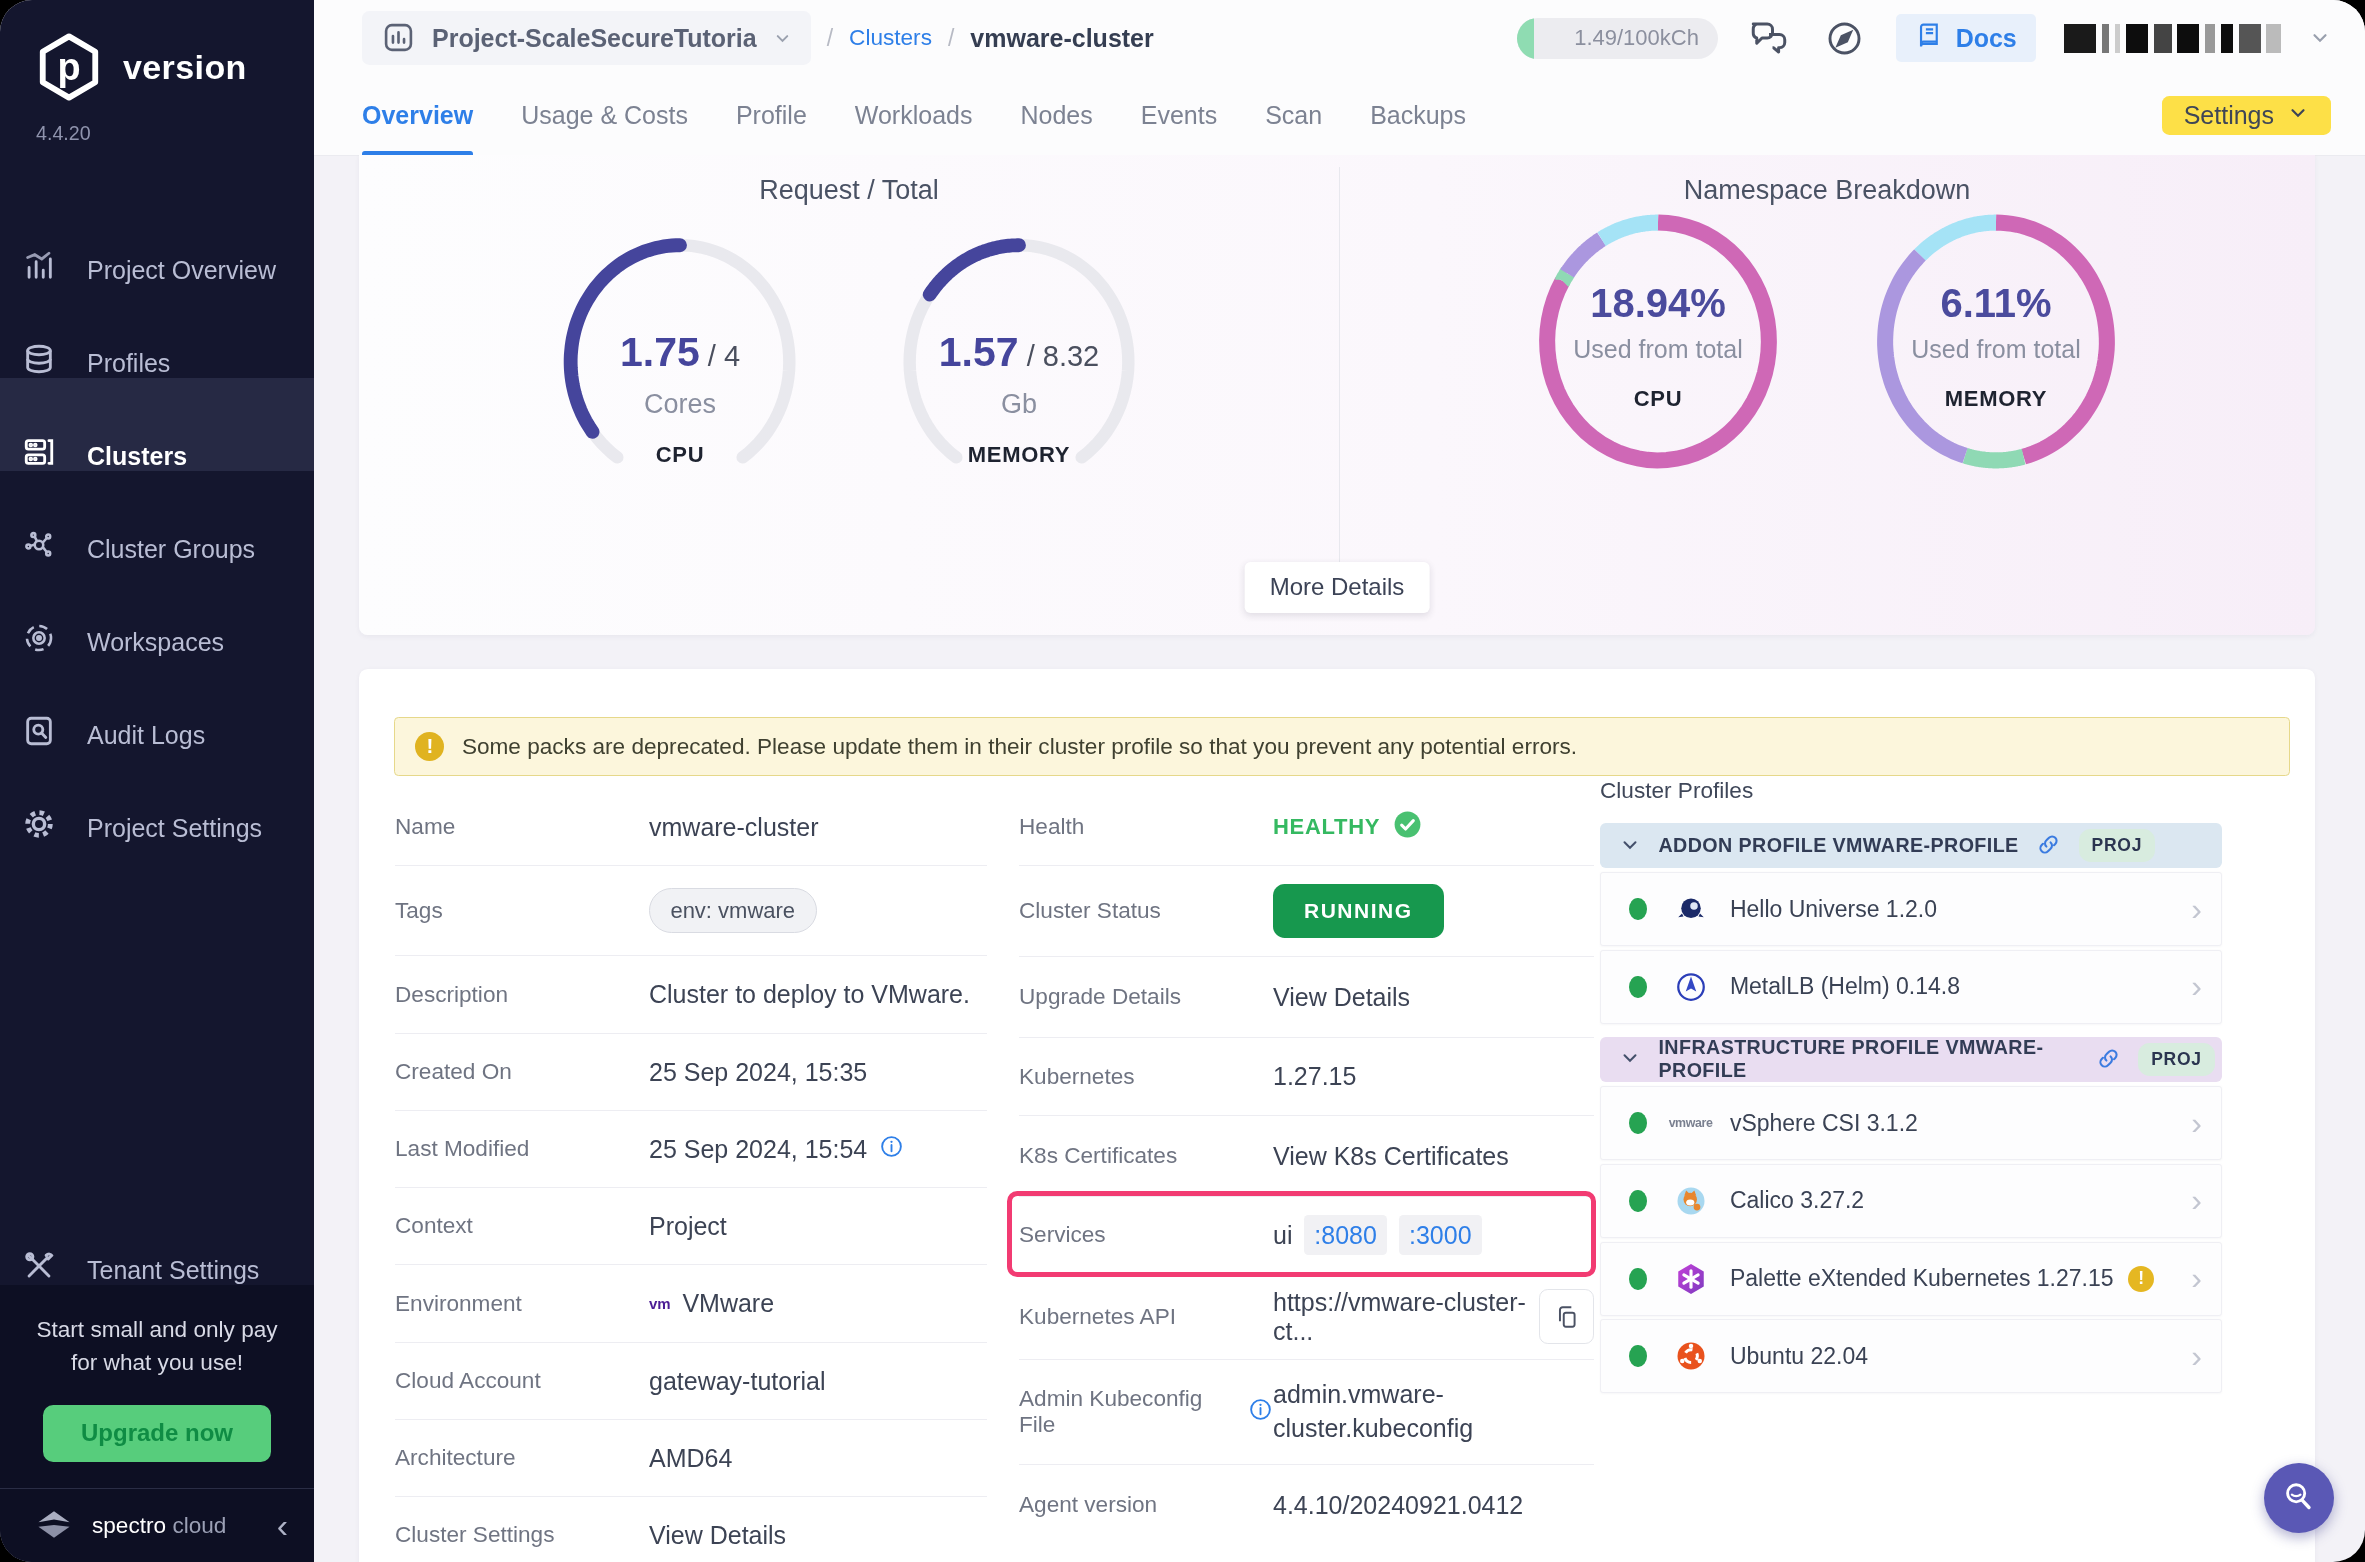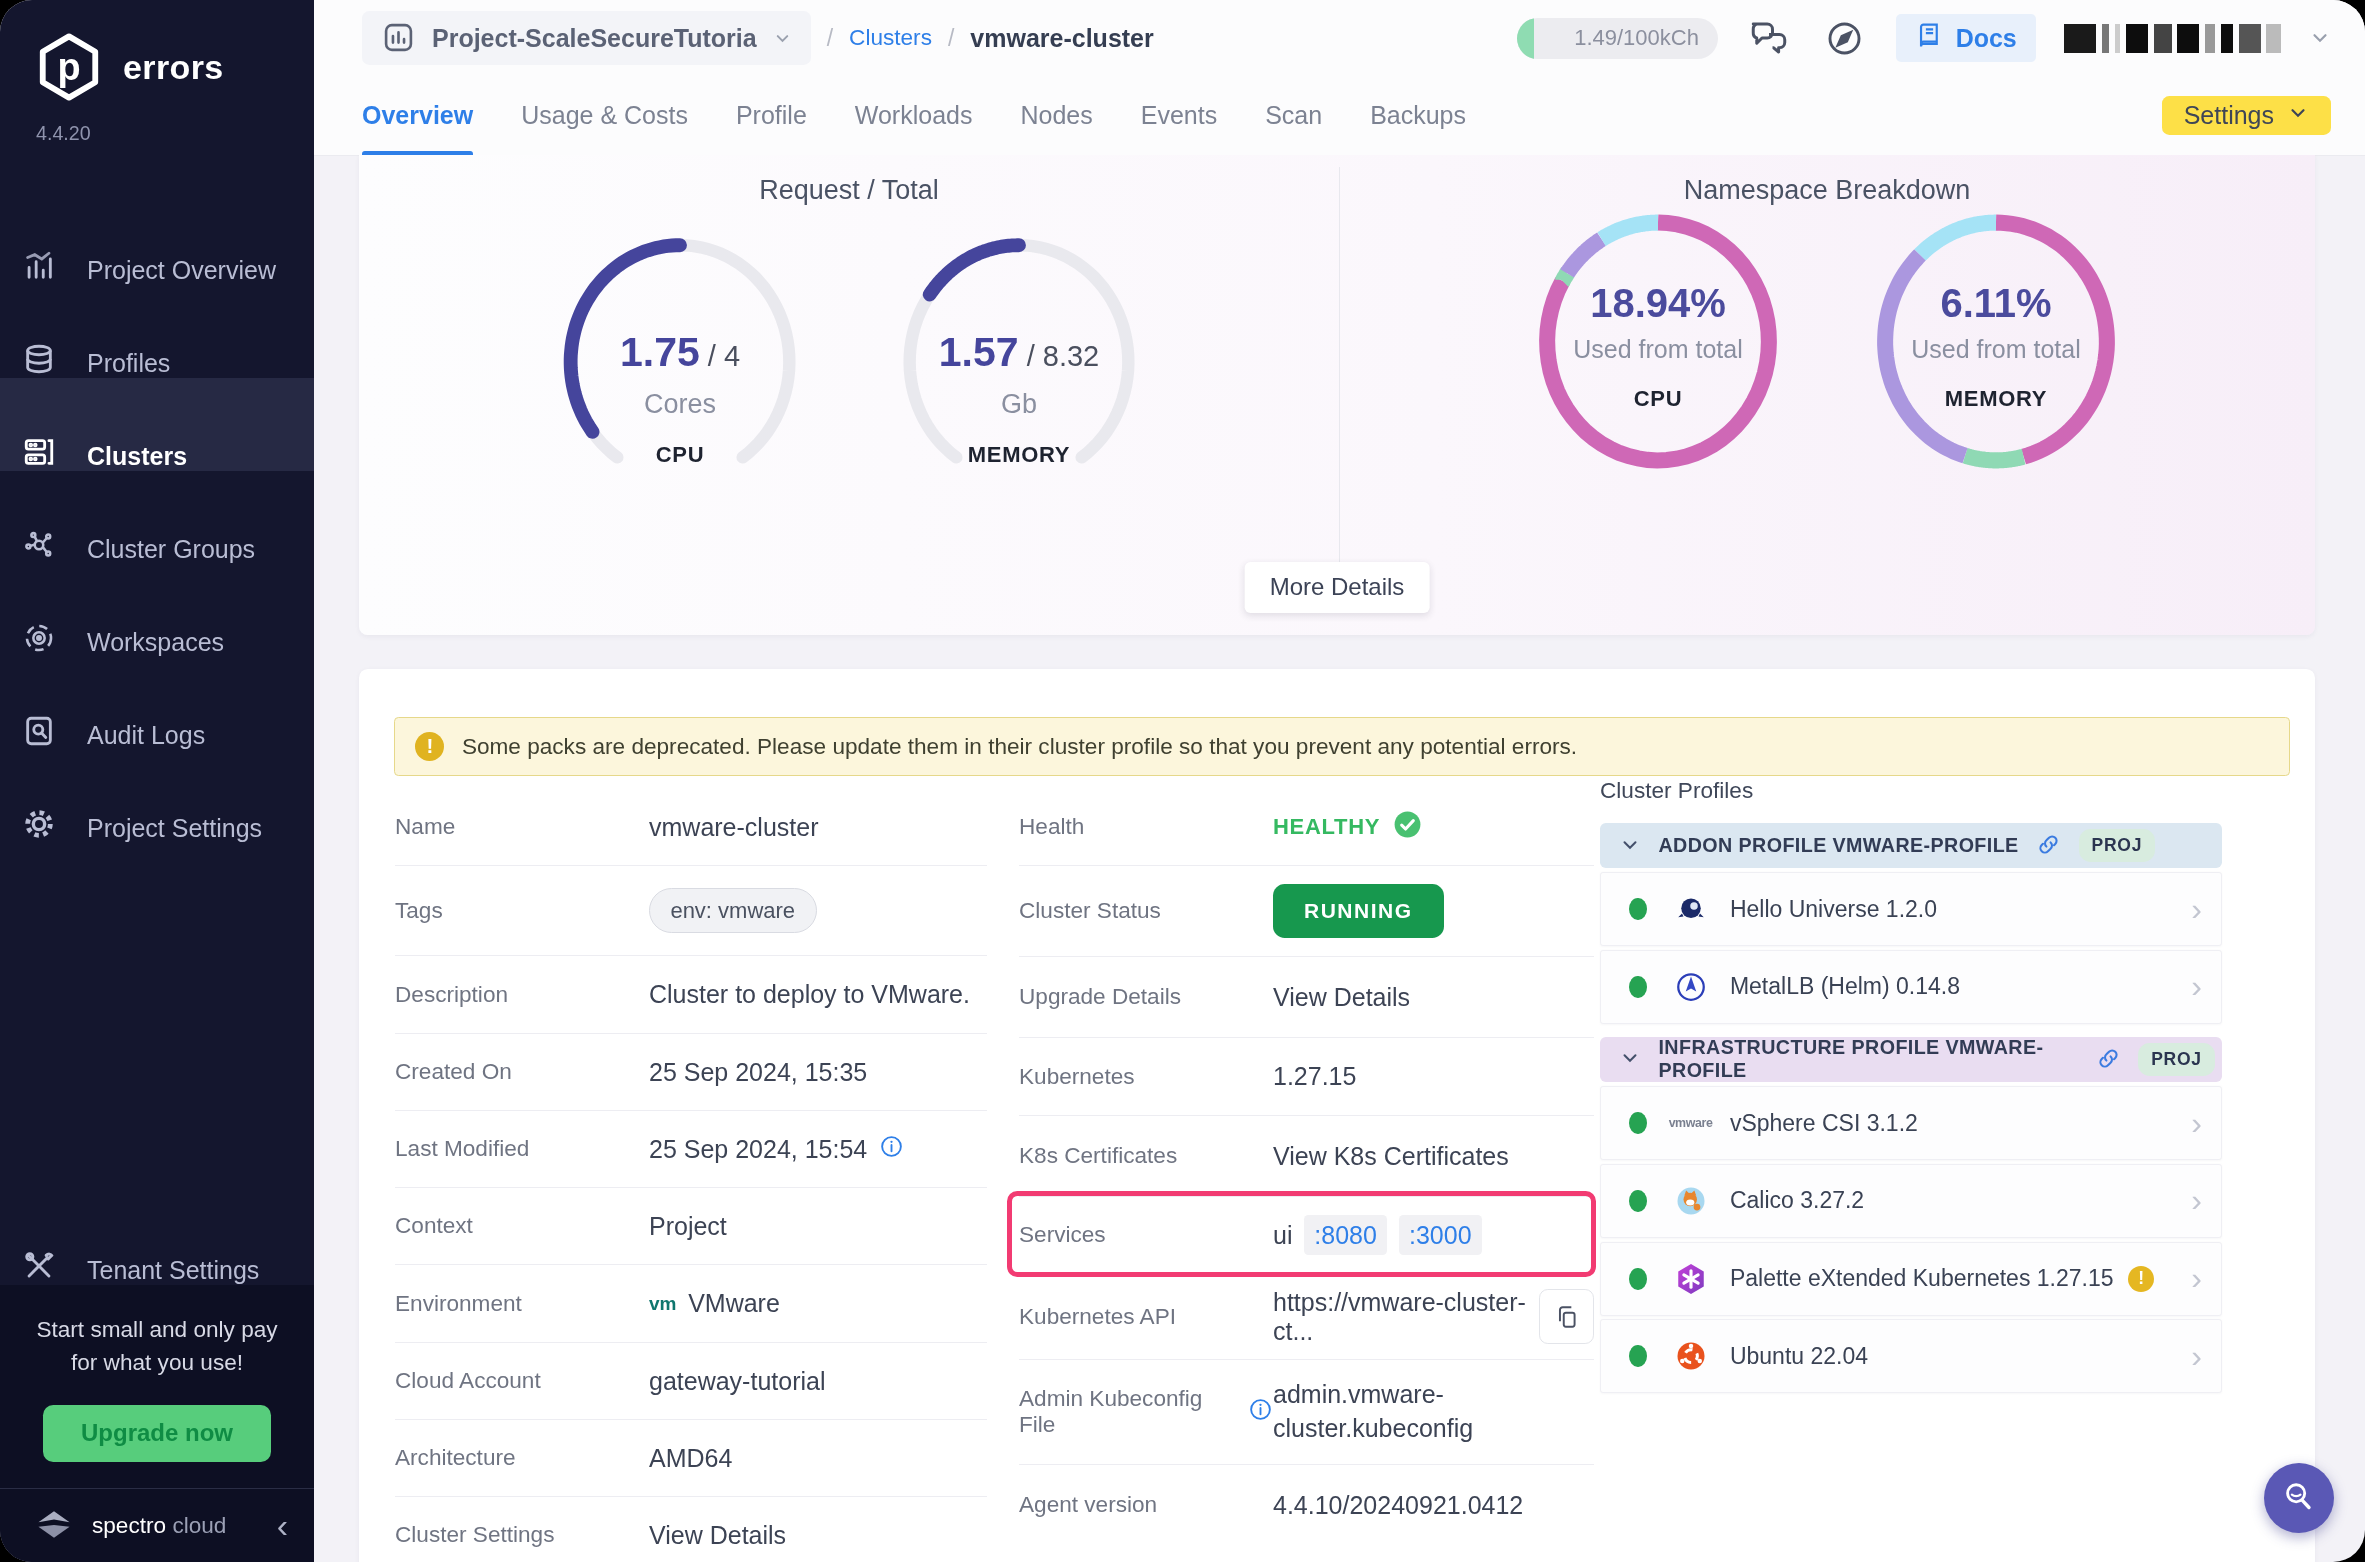--- a/index.html
+++ b/index.html
@@ -73,21 +73,21 @@
   .warn-text{font-size:22.6px;color:#3f4030;}
   .col{position:absolute;top:120px;}
   .row{display:flex;align-items:center;border-bottom:0.7px solid #ededf2;min-height:76px;}
   .row:last-child{border-bottom:none;}
   .row .lb{width:254px;font-size:22.6px;color:#6f7482;flex:none;}
   .row .val{font-size:25px;color:#3c4354;display:flex;align-items:center;gap:11.7px;}
   .link{color:#2e7fe8;cursor:pointer;}
   .tag-pill{background:#f1f2f5;border:0.7px solid #d9dbe2;border-radius:729px;padding:8.8px 20.4px;font-size:22px;color:#4a5160;}
   .healthy{color:#35b961;font-weight:700;font-size:22px;letter-spacing:0.7px;}
   .running{background:#17984e;color:#fff;border-radius:11.7px;padding:14.6px 31px;font-size:21px;font-weight:700;letter-spacing:1.5px;}
-  .vmlogo{color:#0f766e;font-weight:700;font-size:19px;}
+  .vmlogo{color:#4c1d95;font-weight:700;font-size:15px;}
   .chip{background:#f1f1f4;border-radius:4.4px;padding:5.8px 10.2px;color:#2e7fe8;font-size:25px;cursor:pointer;}
   .svc-wrap{position:relative;}
   .hl-box{position:absolute;left:-11.7px;right:-1.5px;top:-5.8px;bottom:-2.9px;border:5.1px solid #f23b72;border-radius:10.2px;pointer-events:none;}
   .copy-btn{margin-left:8.8px;width:53px;height:53px;border:0.7px solid #e3e5ea;border-radius:8.8px;background:#fff;display:flex;align-items:center;justify-content:center;cursor:pointer;flex:none;}
   .two-line{line-height:1.35;}
   
   .profiles{position:absolute;left:1229px;top:109px;width:622px;padding-left:12px;}
   .pf-title{font-size:22.6px;color:#3f4759;margin-bottom:19px;}
   .pf-header{display:flex;align-items:center;gap:17.5px;height:45px;border-radius:5.8px;padding:0 7.3px 0 19px;margin-bottom:4.4px;}
   .pf-header.blue{background:#dbe7f1;text-align:right;}
@@ -108,21 +108,21 @@
 <div class="window">
 
   <div class="sidebar">
     <div class="logo-row">
       <div class="logo-badge">
         <svg width="70" height="70" viewBox="0 0 48 48">
             <polygon points="24,3 42,13.5 42,34.5 24,45 6,34.5 6,13.5" fill="none" stroke="#fff" stroke-width="4" stroke-linejoin="round"></polygon>
             <text x="24" y="33" text-anchor="middle" font-size="26" font-weight="bold" fill="#fff" font-family="Liberation Sans, sans-serif">p</text>
           </svg>
       </div>
-      <span class="brand">errors</span>
+      <span class="brand">version</span>
     </div>
     <div class="version">4.4.20</div>
 
     <div class="nav">
       <div class="nav-item">
         <span class="nav-ic">
             <svg width="34" height="34" viewBox="0 0 24 24" fill="none" stroke="currentColor" stroke-width="2" stroke-linecap="round">
               <path d="M5 20v-7M10 20V9M15 20v-5M20 20V7"></path>
               <path d="M4 6l5-2 5 3 5-4" opacity=".8"></path>
             </svg>

